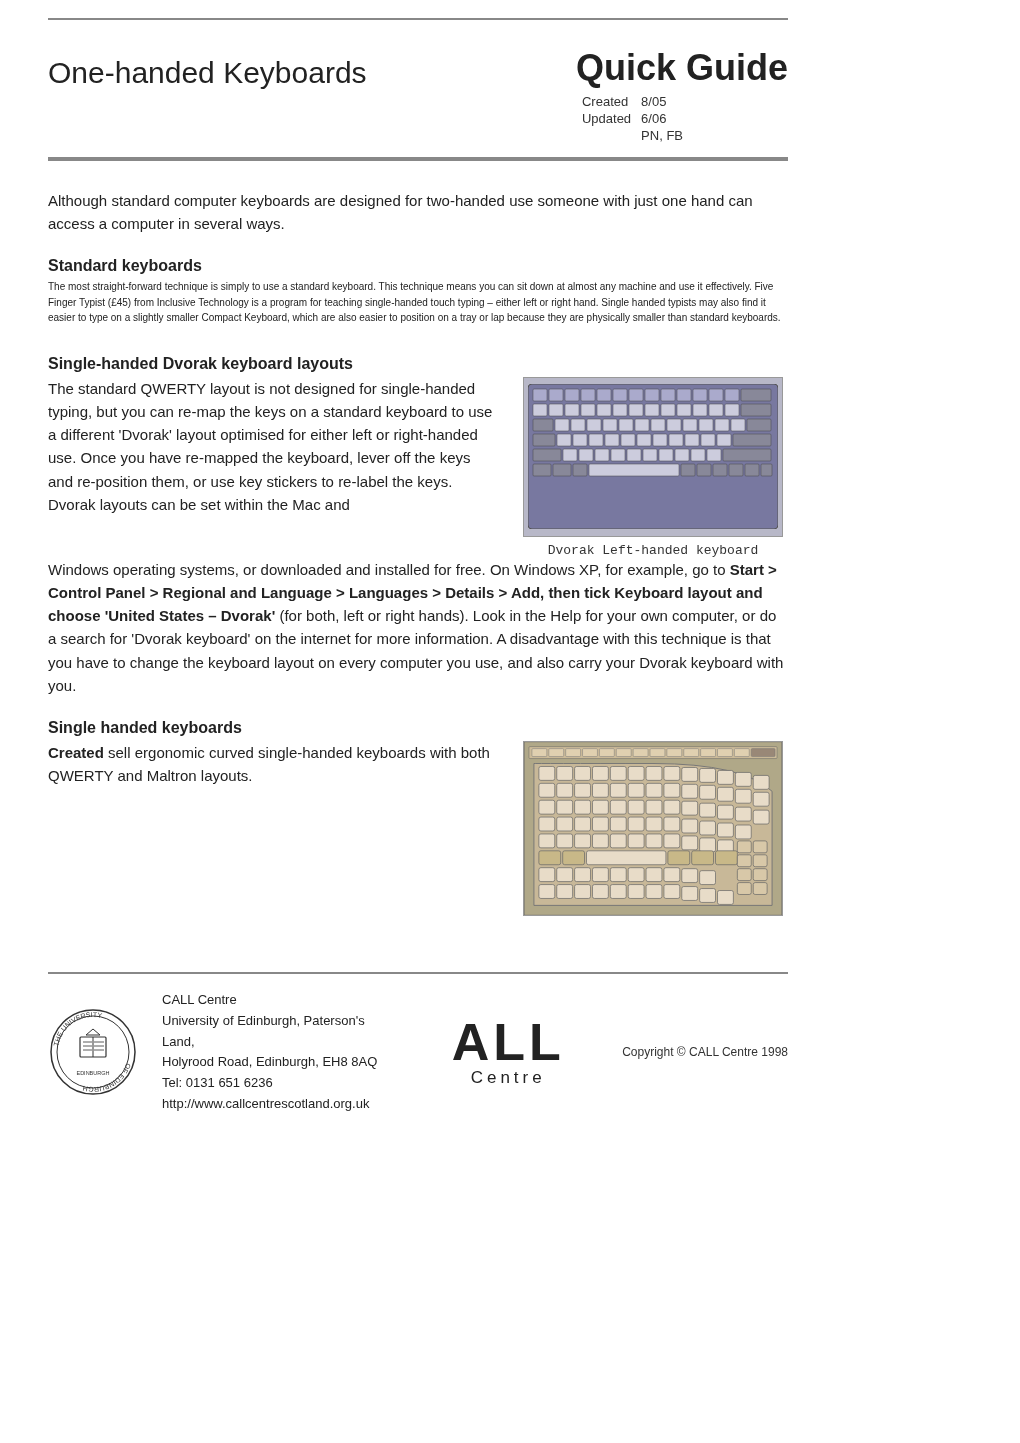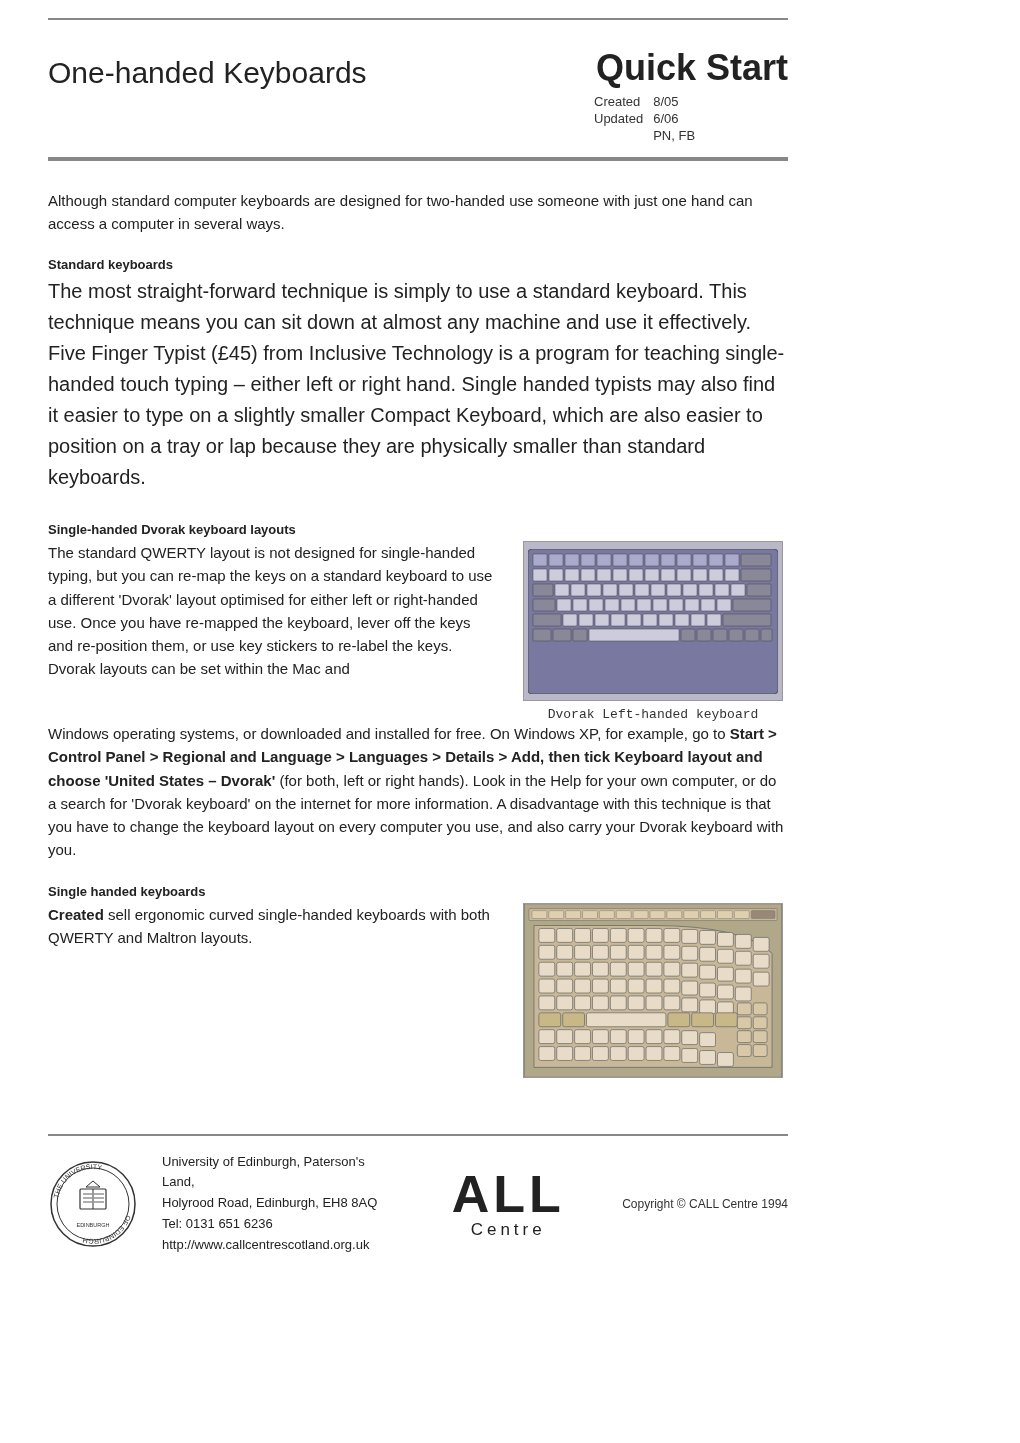--- a/index.html
+++ b/index.html
@@ -71,27 +71,27 @@
     .content {
       padding: 0 48px 20px 48px;
     }
     .intro-para {
       font-size: 15px;
       line-height: 1.55;
       margin-bottom: 22px;
       margin-top: 10px;
     }
     .section-heading {
-      font-size: 13px;
+      font-size: 16px;
       font-weight: bold;
       margin-bottom: 4px;
       margin-top: 18px;
     }
     .section-body {
-      font-size: 20px;
+      font-size: 10px;
       line-height: 1.55;
       margin-bottom: 29px;
     }
     
     .dvorak-section {
       display: flex;
       align-items: flex-start;
       gap: 24px;
       margin-bottom: 0;
     }
@@ -200,21 +200,21 @@
 
   <div style="padding: 0 48px; padding-top: 18px;">
     <hr class="top-rule" style="margin: 0 0 0 0; border-top: 2px solid #888; border-bottom: none; border-left: none; border-right: none;">
   </div>
 
   <div class="header">
     <div class="header-left">
       <h1 class="header-title">One-handed Keyboards</h1>
     </div>
     <div class="header-right">
-      <div class="quick-guide-title">Quick Start</div>
+      <div class="quick-guide-title">Quick Guide</div>
       <table class="meta-table">
         <tbody>
             <tr>
           <td>Created</td>
           <td>8/05</td>
         </tr>
         <tr>
           <td>Updated</td>
           <td>6/06</td>
         </tr>
@@ -514,33 +514,34 @@
         <line x1="46" y1="39" x2="56" y2="39" stroke="#333" stroke-width="0.8"></line>
         <line x1="46" y1="43" x2="56" y2="43" stroke="#333" stroke-width="0.8"></line>
 
         <path d="M 38,28 L 45,22 L 52,28 Z" fill="none" stroke="#333" stroke-width="1"></path>
 
         <text x="45" y="68" font-size="5.5" fill="#333" font-family="Arial" text-anchor="middle">EDINBURGH</text>
       </svg>
     </div>
 
     <div class="footer-address">
+      <div>CALL Centre</div>
       <div>University of Edinburgh, Paterson's Land,</div>
       <div>Holyrood Road, Edinburgh, EH8 8AQ</div>
       <div>
         <span>Tel:</span>
         <span>0131 651 6236</span>
       </div>
       <div>http://www.callcentrescotland.org.uk</div>
     </div>
 
     <div style="display: flex; flex-direction: column; align-items: center; justify-content: flex-end; min-width: 180px;">
       <div style="font-size: 44px; font-weight: bold; font-family: Arial, Helvetica, sans-serif; letter-spacing: 4px; color: #222; line-height: 1;">
         <span style="font-size: 52px; font-weight: bold;">A</span><span style="font-size: 52px; font-weight: bold;">LL</span>
       </div>
       <div style="font-size: 17px; letter-spacing: 4px; color: #222; font-family: Arial, Helvetica, sans-serif;">Centre</div>
     </div>
 
     <div class="footer-right">
-      <div>Copyright © CALL Centre 1994</div>
+      <div>Copyright © CALL Centre 1998</div>
     </div>
   </div>
 </div>
 
 </body></html>

